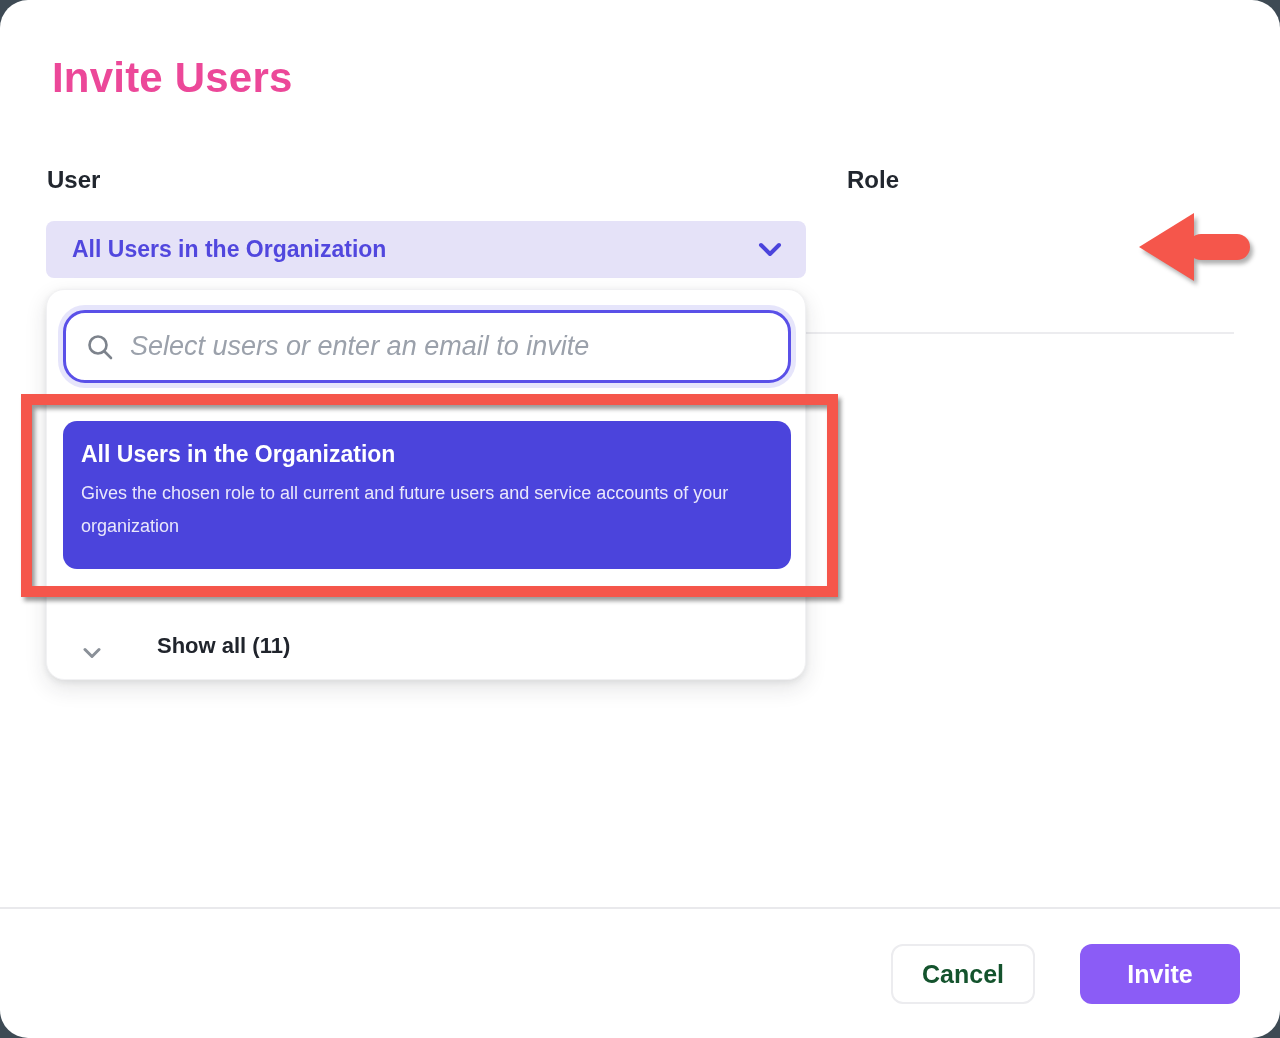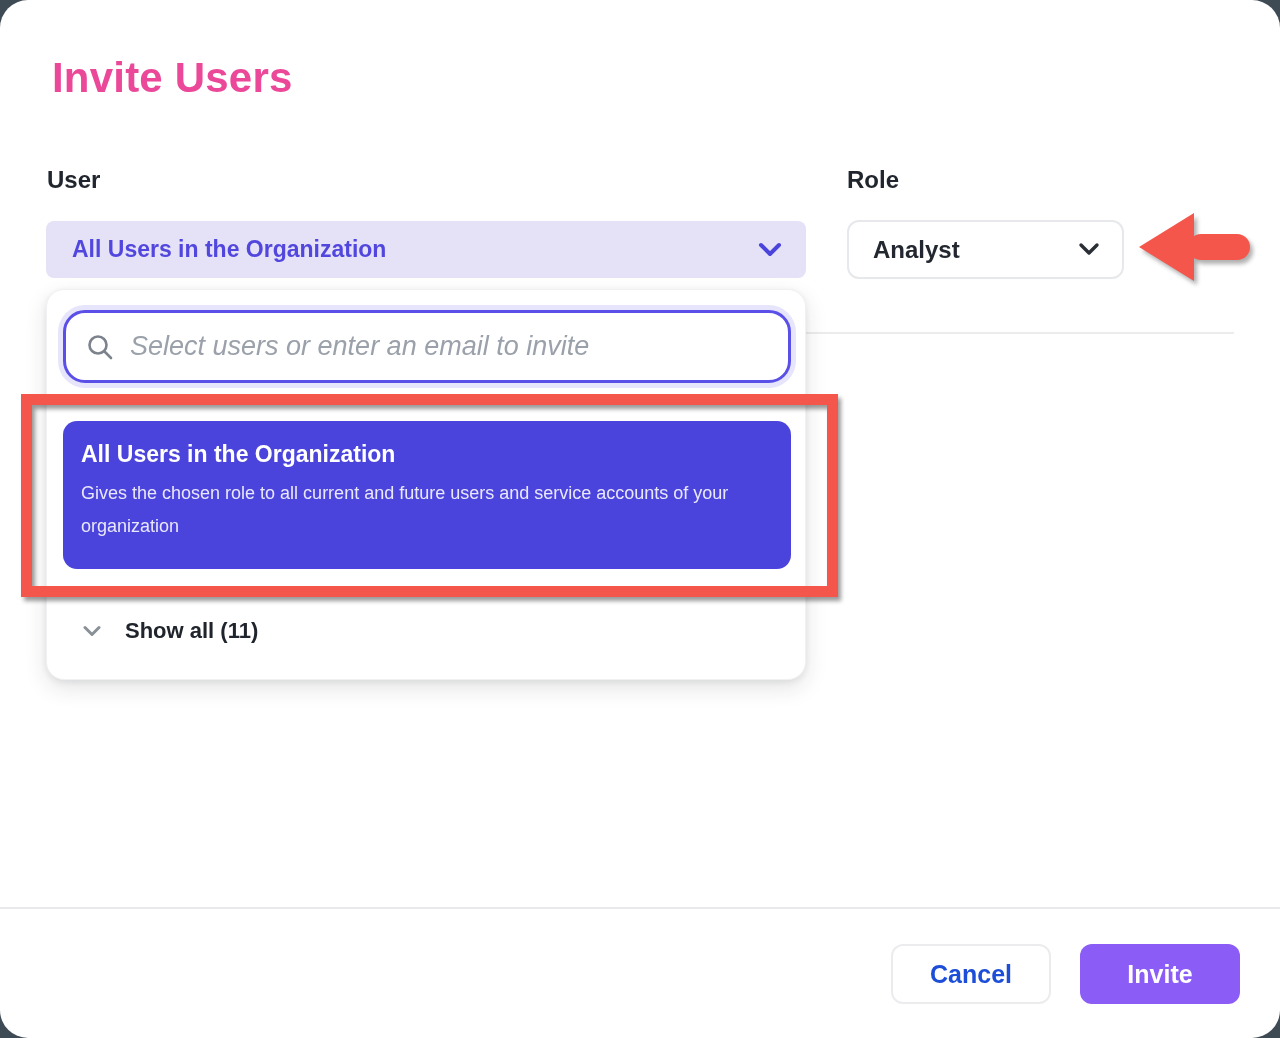--- a/index.html
+++ b/index.html
@@ -93,22 +93,23 @@
   .option-selected .opt-title {
     font-size: 23px; font-weight: 700; color: #ffffff; margin-bottom: 9px;
   }
   .option-selected .opt-desc {
     font-size: 18px; line-height: 33px; color: #E9E7FB; font-weight: 400;
     max-width: 690px;
   }
 
   .show-all {
     position: absolute; left: 0; top: 313px; width: 100%; height: 56px;
-    display: flex; align-items: center; padding-left: 36px;
+    display: flex; align-items: flex-end; padding-left: 36px;
     cursor: pointer;
+    gap: 32px;
   }
   .show-all .label {
     font-size: 22px; font-weight: 600; color: #20242C; margin-left: 24px;
   }
 
   
   .annotation-rect {
     position: absolute; left: 21px; top: 394px; width: 817px; height: 203px;
     border: 11px solid #F5564B; z-index: 5;
     filter: drop-shadow(3px 4px 2px rgba(30, 30, 30, 0.45));
@@ -125,22 +126,22 @@
     position: absolute; left: 0; top: 907px; width: 1280px; height: 2px;
     background: #E9E9EC;
   }
   .btn {
     position: absolute; top: 944px; height: 60px;
     display: flex; align-items: center; justify-content: center;
     font-size: 25px; font-weight: 600; border-radius: 12px;
     cursor: pointer; user-select: none;
   }
   .btn-cancel {
-    left: 891px; width: 160px;
-    background: #ffffff; border: 2px solid #ECECEF; color: #1d4ed8;
+    left: 891px; width: 144px;
+    background: #ffffff; border: 2px solid #ECECEF; color: #14532d;
   }
   .btn-invite {
     left: 1080px; width: 160px;
     background: #8b5cf6; color: #ffffff;
   }
 </style>
 </head>
 <body>
 
 <div class="stage">
@@ -153,26 +154,20 @@
 
     <div class="user-select">
       <span class="value">All Users in the Organization</span>
       <svg class="chev" width="24" height="16" viewBox="0 0 24 16">
         <polyline points="3,3 12,12 21,3" fill="none" stroke="#4B44DC" stroke-width="4" stroke-linecap="round" stroke-linejoin="round"></polyline>
       </svg>
     </div>
 
     <div class="role-divider"></div>
 
-    <div class="role-select">
-      <span class="value">Analyst</span>
-      <svg class="chev" width="22" height="15" viewBox="0 0 22 15">
-        <polyline points="3,3 11,11 19,3" fill="none" stroke="#2A2E35" stroke-width="3.4" stroke-linecap="round" stroke-linejoin="round"></polyline>
-      </svg>
-    </div>
 
     <div class="dropdown-panel">
 
       <div class="search-wrap">
         <svg class="search-icon" width="28" height="28" viewBox="0 0 28 28">
           <circle cx="12" cy="12" r="8.5" fill="none" stroke="#7D838C" stroke-width="2.6"></circle>
           <line x1="18.5" y1="18.5" x2="25" y2="25" stroke="#7D838C" stroke-width="2.6" stroke-linecap="round"></line>
         </svg>
         <input type="text" placeholder="Select users or enter an email to invite" style="">
       </div>

